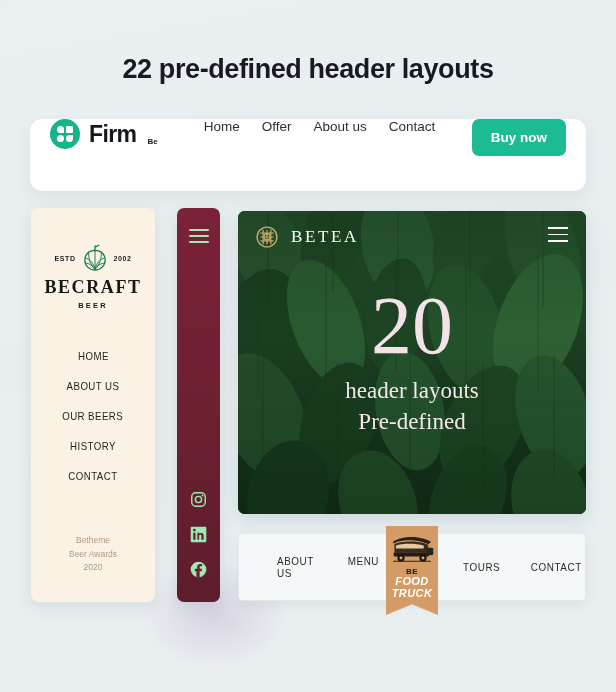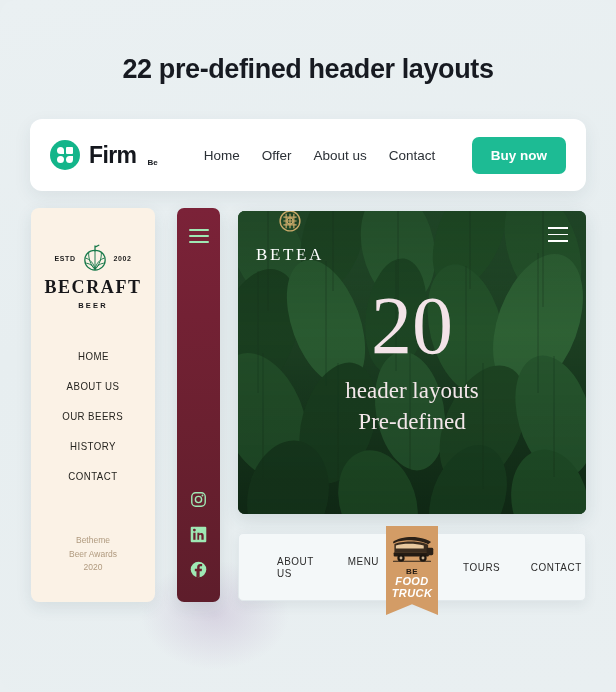--- a/index.html
+++ b/index.html
@@ -44,21 +44,21 @@
 
   
   .firm-bar {
     position: absolute;
     left: 30px; top: 119px;
     width: 556px; height: 72px;
     background: #ffffff;
     border-radius: 12px;
     box-shadow: 0 6px 18px rgba(40,70,80,0.08);
     display: flex;
-    align-items: center;
+    align-items: flex-start;
     padding: 0 20px;
   }
   .firm-logo { display: flex; align-items: center; gap: 9px; }
   .firm-mark {
     width: 30px; height: 30px; border-radius: 50%;
     background: #13b58a;
     position: relative;
   }
   .firm-mark i {
     position: absolute; background: #fff; display: block;
@@ -170,21 +170,21 @@
   }
   .betea-photo { position: absolute; inset: 0; }
   .betea-overlay {
     position: absolute; inset: 0;
     background: linear-gradient(180deg, rgba(10,30,16,0.28) 0%, rgba(10,30,16,0.10) 40%, rgba(8,26,14,0.30) 100%);
   }
   .betea-top {
     position: absolute; left: 0; right: 0; top: 0; height: 52px;
     display: flex; align-items: center; padding: 0 18px;
   }
-  .betea-logo { display: flex; align-items: center; gap: 13px; flex-direction: column; }
+  .betea-logo { display: flex; align-items: center; gap: 13px; }
   .knot { width: 22px; height: 22px; }
   .betea-name {
     font-family: "Liberation Serif", serif;
     color: #ffffff; font-size: 17px; letter-spacing: 2.6px;
   }
   .burger-white { margin-left: auto; width: 20px; }
   .burger-white span {
     display: block; height: 1.6px; background: #ffffff; margin-bottom: 5px;
   }
   .betea-center {

